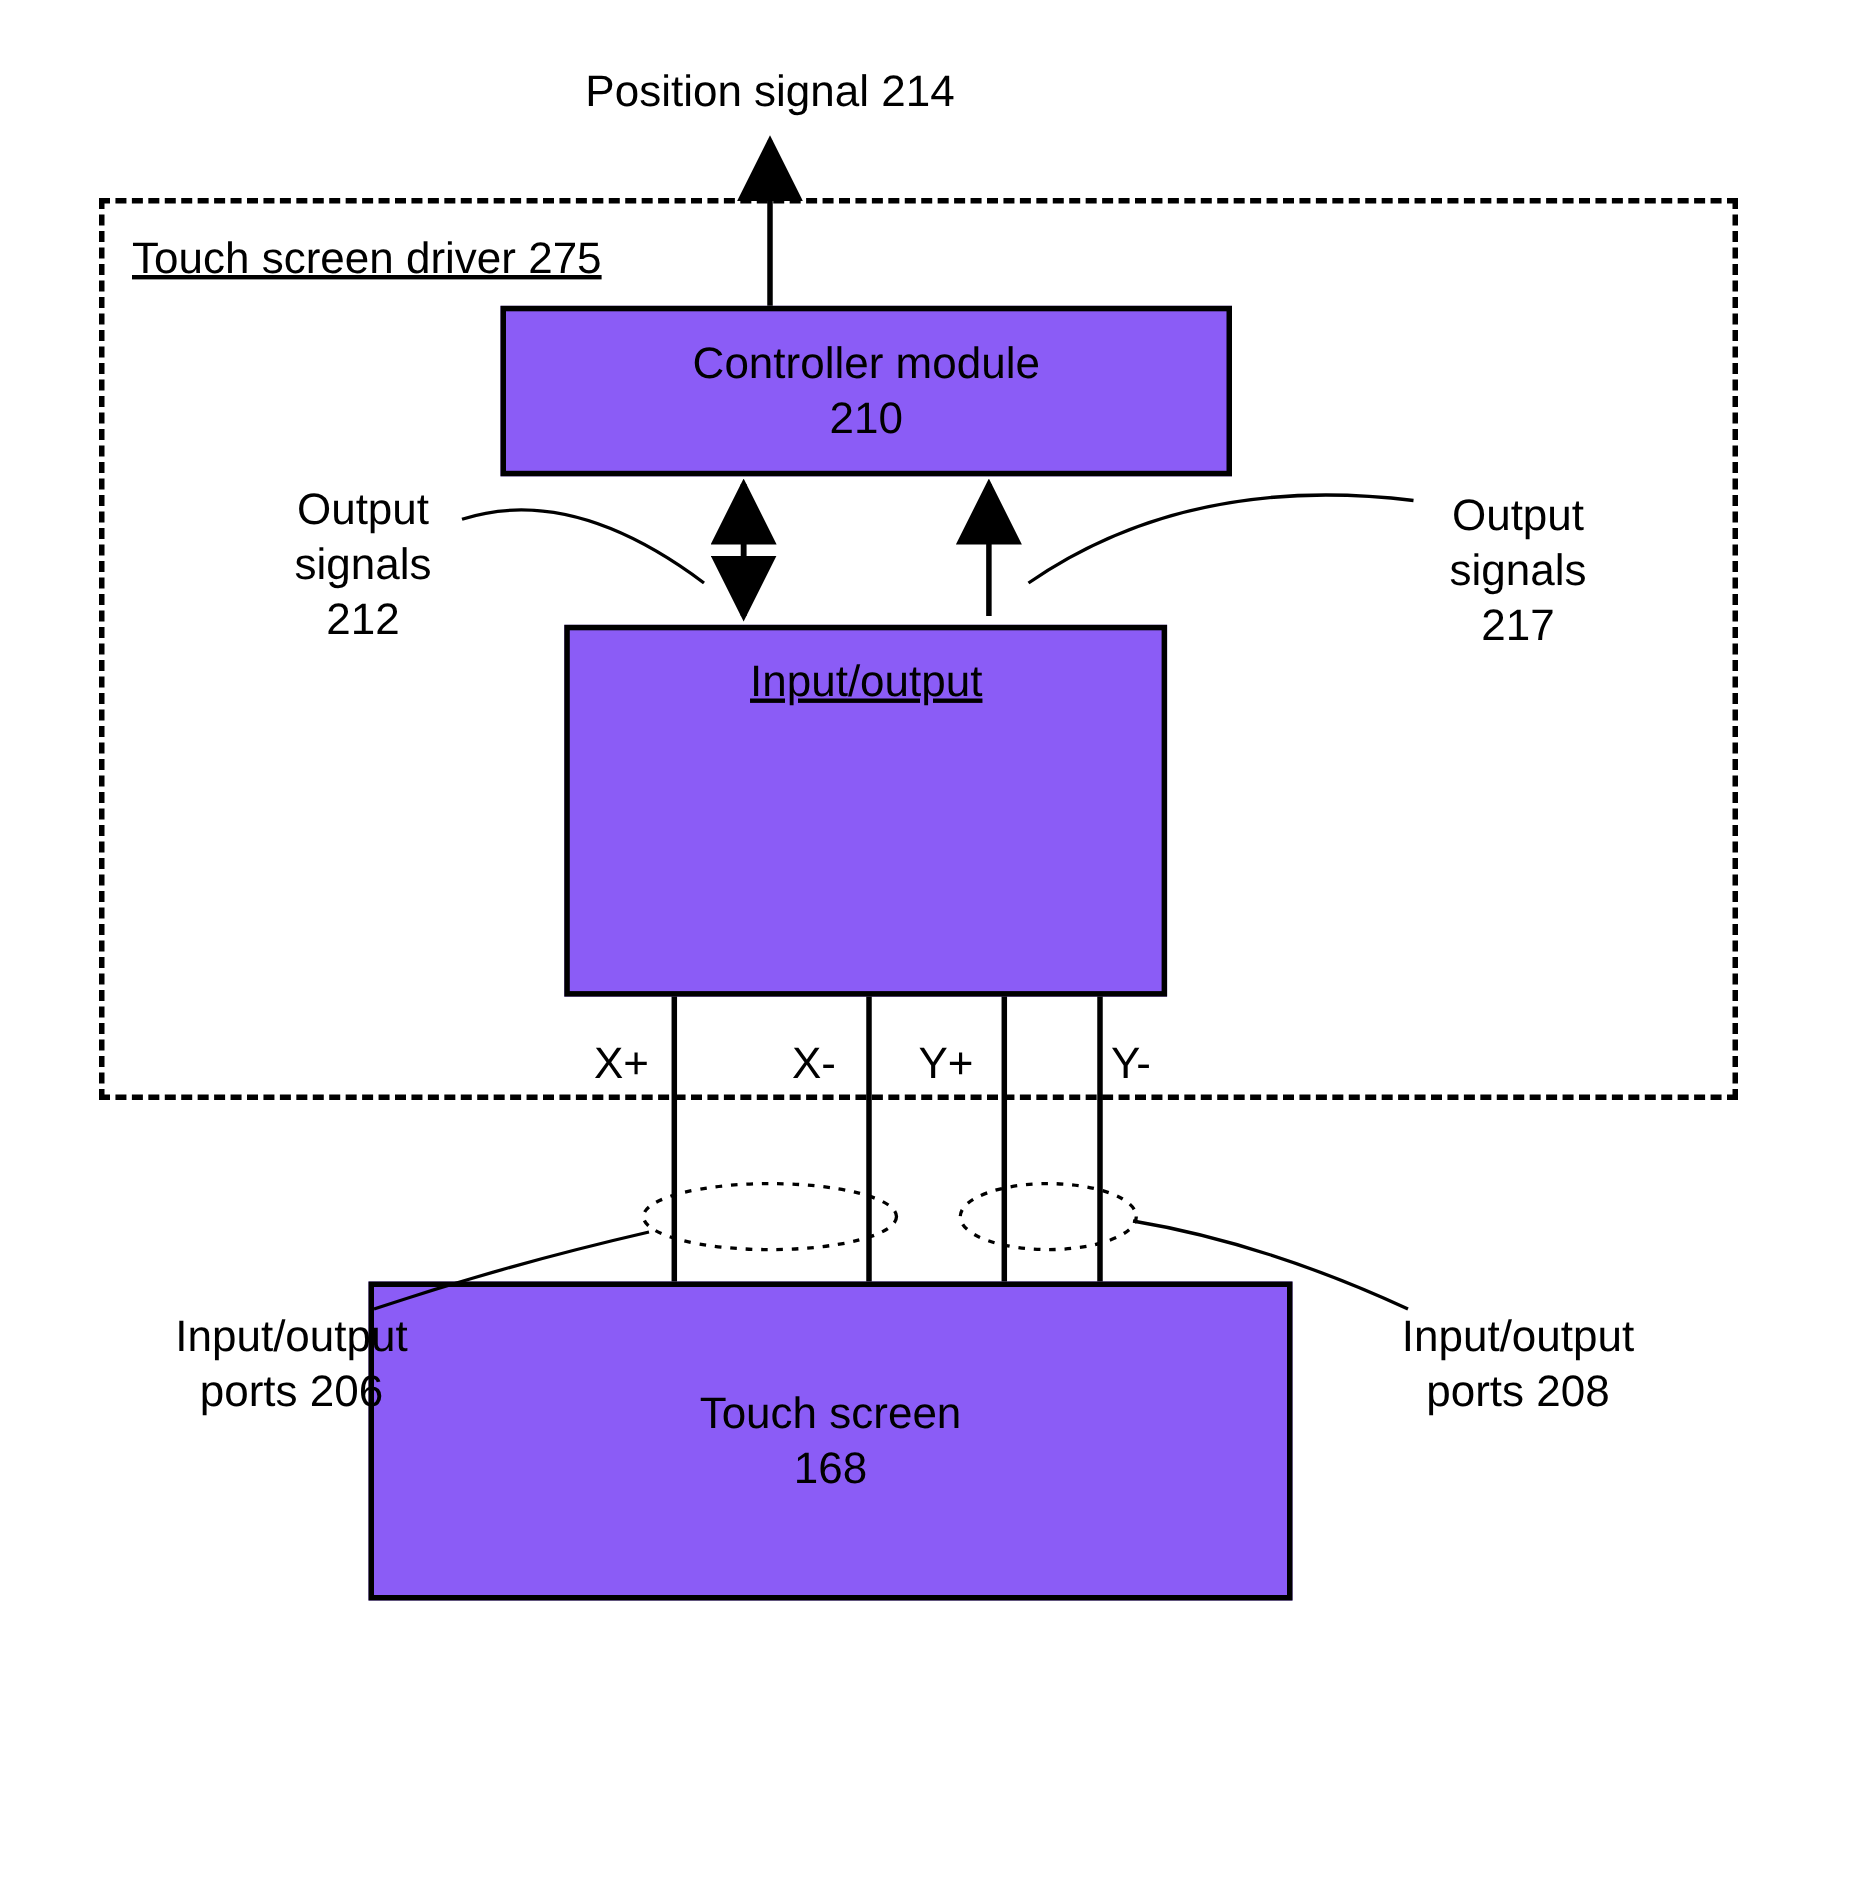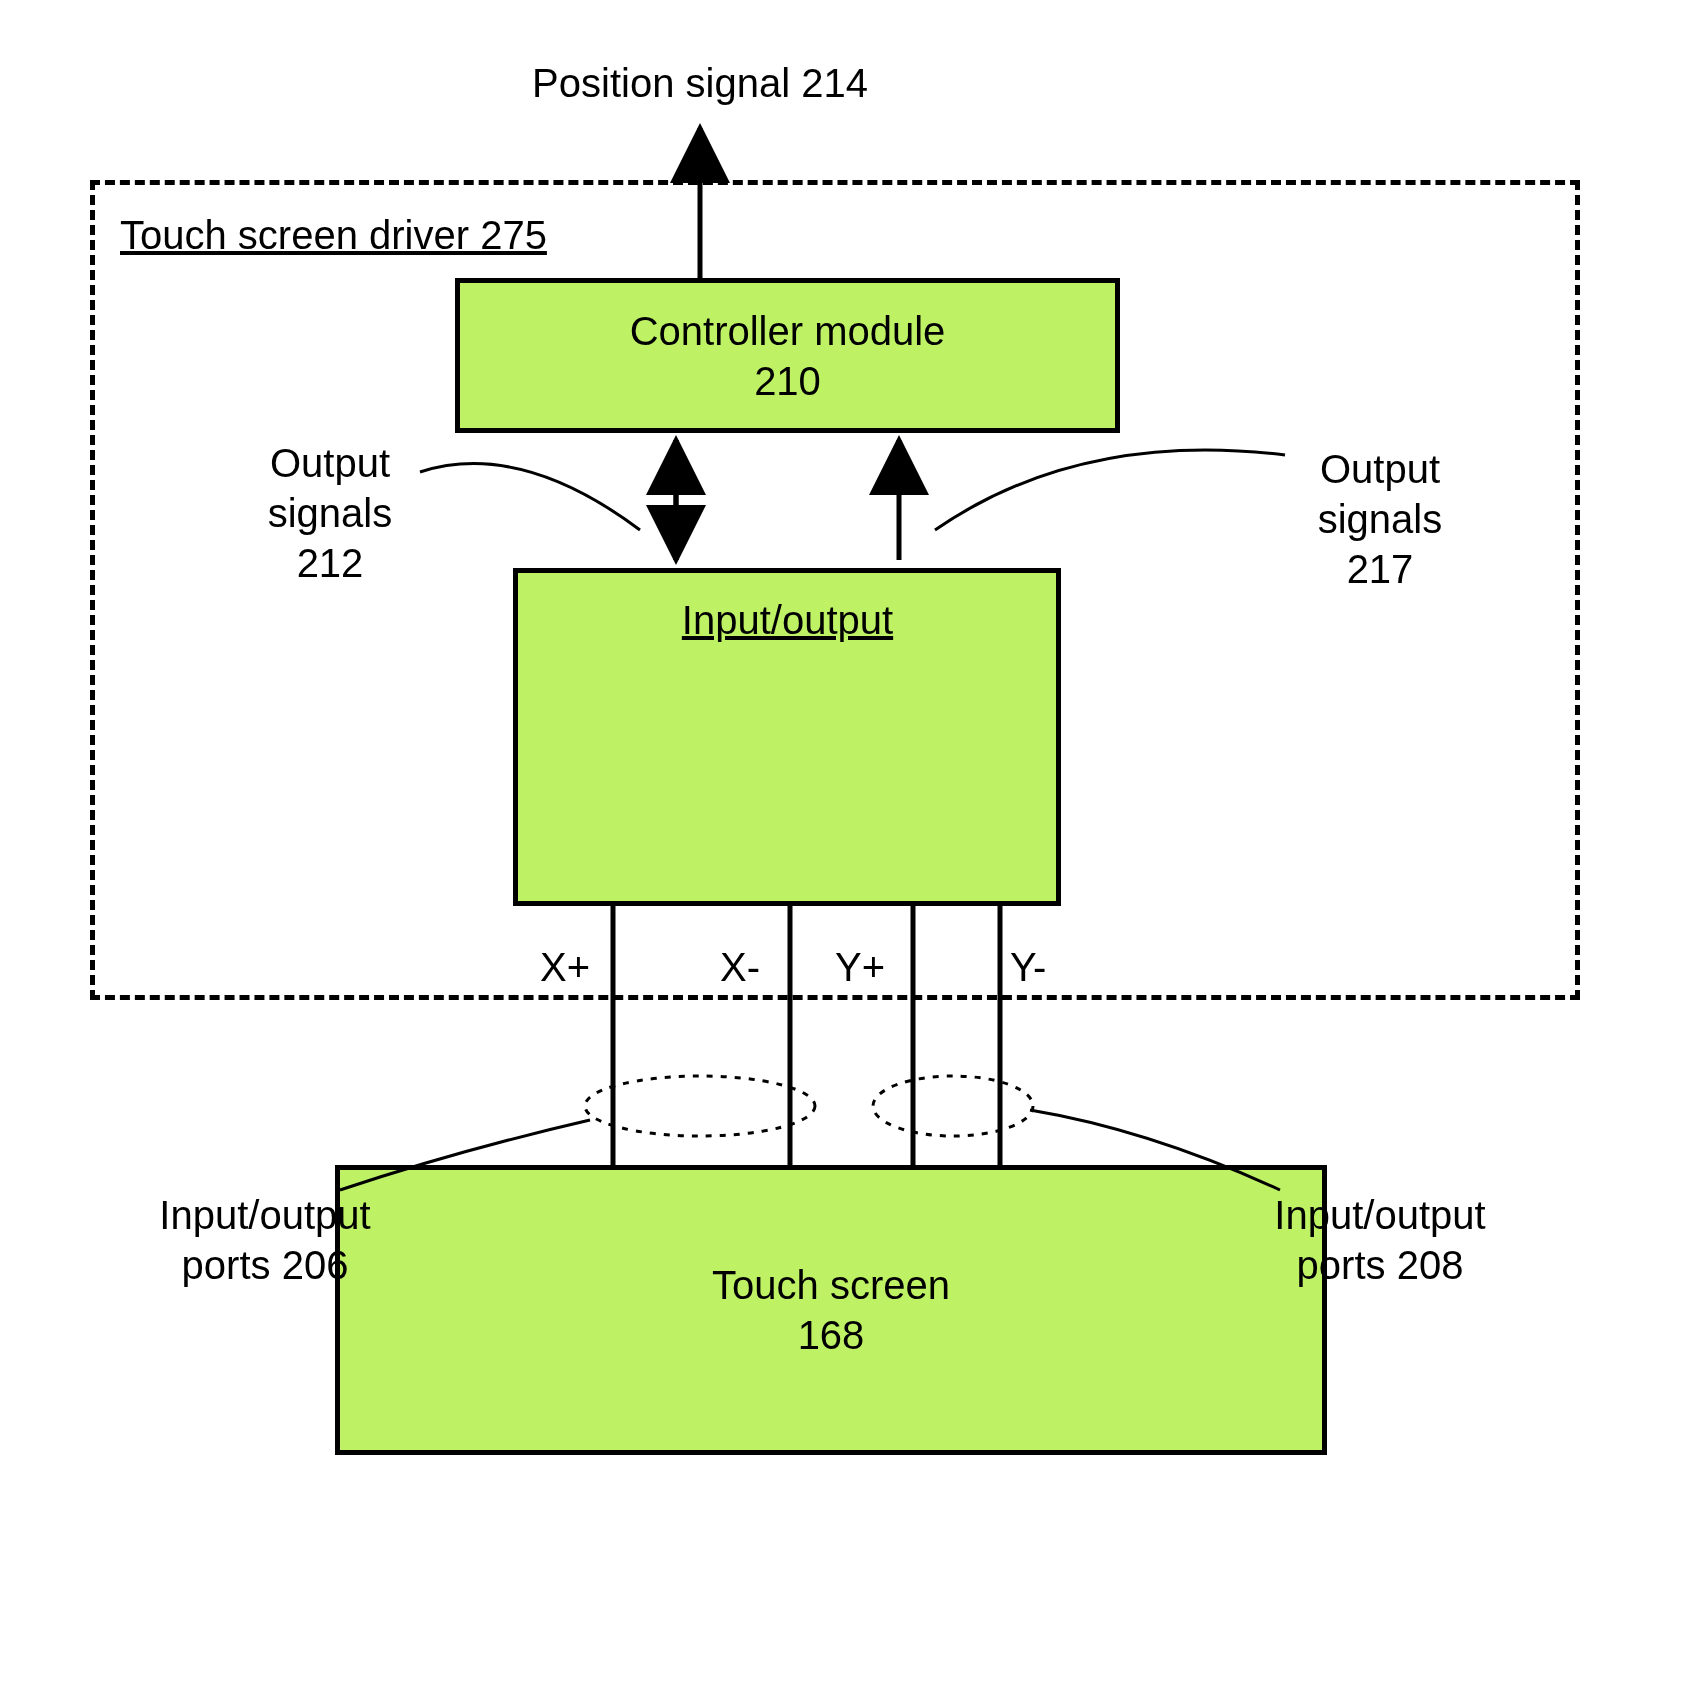--- a/index.html
+++ b/index.html
@@ -1,19 +1,19 @@
 <!DOCTYPE html>
 <html><head>
   <meta charset="utf-8">
   <style>
     * { margin: 0; padding: 0; box-sizing: border-box; }
     body { font-family: Arial, Helvetica, sans-serif; background: #fff; }
     .canvas { position: relative; width: 1692px; height: 1706px; }
     .label { position: absolute; font-size: 40px; line-height: 1.25; text-align: center; }
-    .box { position: absolute; border: 5px solid #000; background: #bef264; }
+    .box { position: absolute; border: 5px solid #000; background: #8b5cf6; }
     .dashed-box { position: absolute; border: 5px dashed #000; }
     .underline { text-decoration: underline; }
     svg { position: absolute; top: 0; left: 0; pointer-events: none; }
   </style>
 </head>
 <body>
 
 <div class="canvas">
 
   <div class="label" style="left: 450px; top: 58px; width: 500px;">
@@ -27,21 +27,21 @@
 
   <div class="box" style="left: 455px; top: 278px; width: 665px; height: 155px; display:flex; flex-direction:column; justify-content:center; align-items:center;">
     <div class="label" style="position:static;"><span>Controller module</span></div>
     <div class="label" style="position:static;"><span>210</span></div>
   </div>
 
   <div class="box" style="left: 513px; top: 568px; width: 548px; height: 338px;"></div>
   <div class="label underline" style="left: 640px; top: 595px; width: 295px;"><span>Input/output</span></div>
 
 
-  <div class="box" style="left: 335px; top: 1165px; width: 992px; height: 290px; display:flex; flex-direction:column; justify-content:center; align-items:center;">
+  <div class="box" style="left: 335px; top: 1165px; width: 840px; height: 290px; display:flex; flex-direction:column; justify-content:center; align-items:center;">
     <div class="label" style="position:static;"><span>Touch screen</span></div>
     <div class="label" style="position:static;"><span>168</span></div>
   </div>
 
   <div class="label" style="left: 540px; top: 942px;"><span>X+</span></div>
   <div class="label" style="left: 720px; top: 942px;"><span>X-</span></div>
   <div class="label" style="left: 835px; top: 942px;"><span>Y+</span></div>
   <div class="label" style="left: 1010px; top: 942px;"><span>Y-</span></div>
 
   <div class="label" style="left: 240px; top: 438px; width:180px;">

